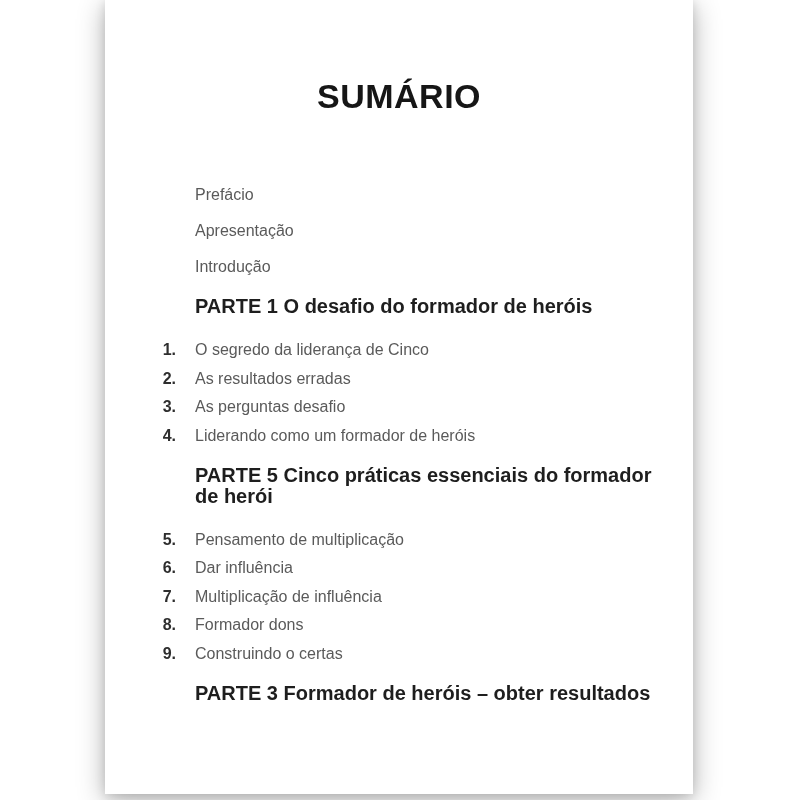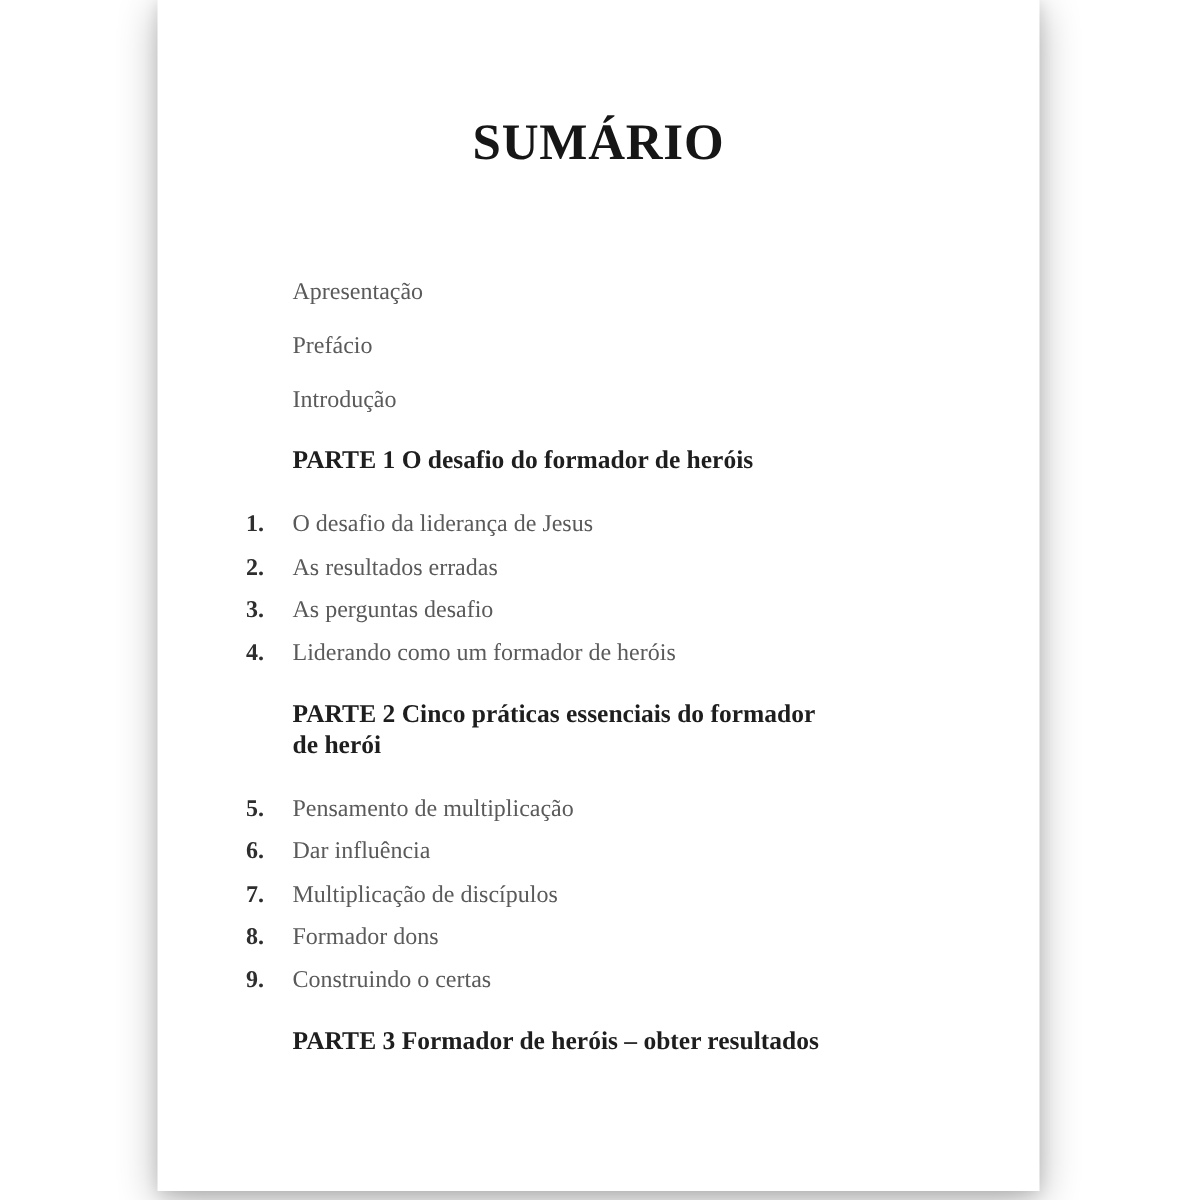--- a/index.html
+++ b/index.html
@@ -2,21 +2,21 @@
 <html><head>
 <meta charset="utf-8">
 <style>
   * { margin: 0; padding: 0; box-sizing: border-box; }
   html, body {
     width: 800px; height: 800px;
     background: #ffffff;
     font-family: "Liberation Sans", sans-serif;
     overflow: hidden;
   }
-  .stage { position: relative; width: 800px; height: 599px; font-family: Liberation Serif, serif; }
+  .stage { position: relative; width: 800px; height: 599px; }
   .book-page {
     position: absolute;
     left: 105px; top: 0;
     width: 588px; height: 794px;
     background: #ffffff;
     box-shadow: 0 6px 26px rgba(0,0,0,0.30), 0 2px 10px rgba(0,0,0,0.12);
   }
   .content { padding: 78px 50px 0 90px; }
   .page-title {
     width: 588px;
@@ -30,21 +30,21 @@
   }
   .front-matter { margin-top: 72px; }
   .fm-line {
     font-size: 16px;
     color: #5a5a5a;
     line-height: 18px;
     margin-bottom: 18px;
   }
   .section-heading {
     margin-top: 20px;
-    font-size: 17px;
+    font-size: 20px;
     font-weight: bold;
     color: #1e1e1e;
     line-height: 21px;
   }
   .section-heading .h-line { display: block; white-space: nowrap; }
   .items { margin-top: 24px; }
   .toc-item {
     display: flex;
     font-size: 16px;
     line-height: 18px;
@@ -64,63 +64,63 @@
 </head>
 <body>
 
 <div class="stage">
   <div class="book-page">
     <div class="content">
 
       <div class="page-title">SUMÁRIO</div>
 
       <div class="front-matter">
+        <div class="fm-line">Prefácio</div>
         <div class="fm-line">Apresentação</div>
-        <div class="fm-line">Prefácio</div>
         <div class="fm-line">Introdução</div>
       </div>
 
       <div class="section-heading">
         <span class="h-line">PARTE 1 O desafio do formador de heróis</span>
       </div>
       <div class="items">
         <div class="toc-item">
           <span class="toc-num">1.</span>
-          <span class="toc-label">O desafio da liderança de Jesus</span>
+          <span class="toc-label">O segredo da liderança de Cinco</span>
         </div>
         <div class="toc-item">
           <span class="toc-num">2.</span>
           <span class="toc-label">As resultados erradas</span>
         </div>
         <div class="toc-item">
           <span class="toc-num">3.</span>
           <span class="toc-label">As perguntas desafio</span>
         </div>
         <div class="toc-item">
           <span class="toc-num">4.</span>
           <span class="toc-label">Liderando como um formador de heróis</span>
         </div>
       </div>
 
       <div class="section-heading">
-        <span class="h-line">PARTE 2 Cinco práticas essenciais do formador</span>
+        <span class="h-line">PARTE 5 Cinco práticas essenciais do formador</span>
         <span class="h-line">de herói</span>
       </div>
       <div class="items">
         <div class="toc-item">
           <span class="toc-num">5.</span>
           <span class="toc-label">Pensamento de multiplicação</span>
         </div>
         <div class="toc-item">
           <span class="toc-num">6.</span>
           <span class="toc-label">Dar influência</span>
         </div>
         <div class="toc-item">
           <span class="toc-num">7.</span>
-          <span class="toc-label">Multiplicação de discípulos</span>
+          <span class="toc-label">Multiplicação de influência</span>
         </div>
         <div class="toc-item">
           <span class="toc-num">8.</span>
           <span class="toc-label">Formador dons</span>
         </div>
         <div class="toc-item">
           <span class="toc-num">9.</span>
           <span class="toc-label">Construindo o certas</span>
         </div>
       </div>

